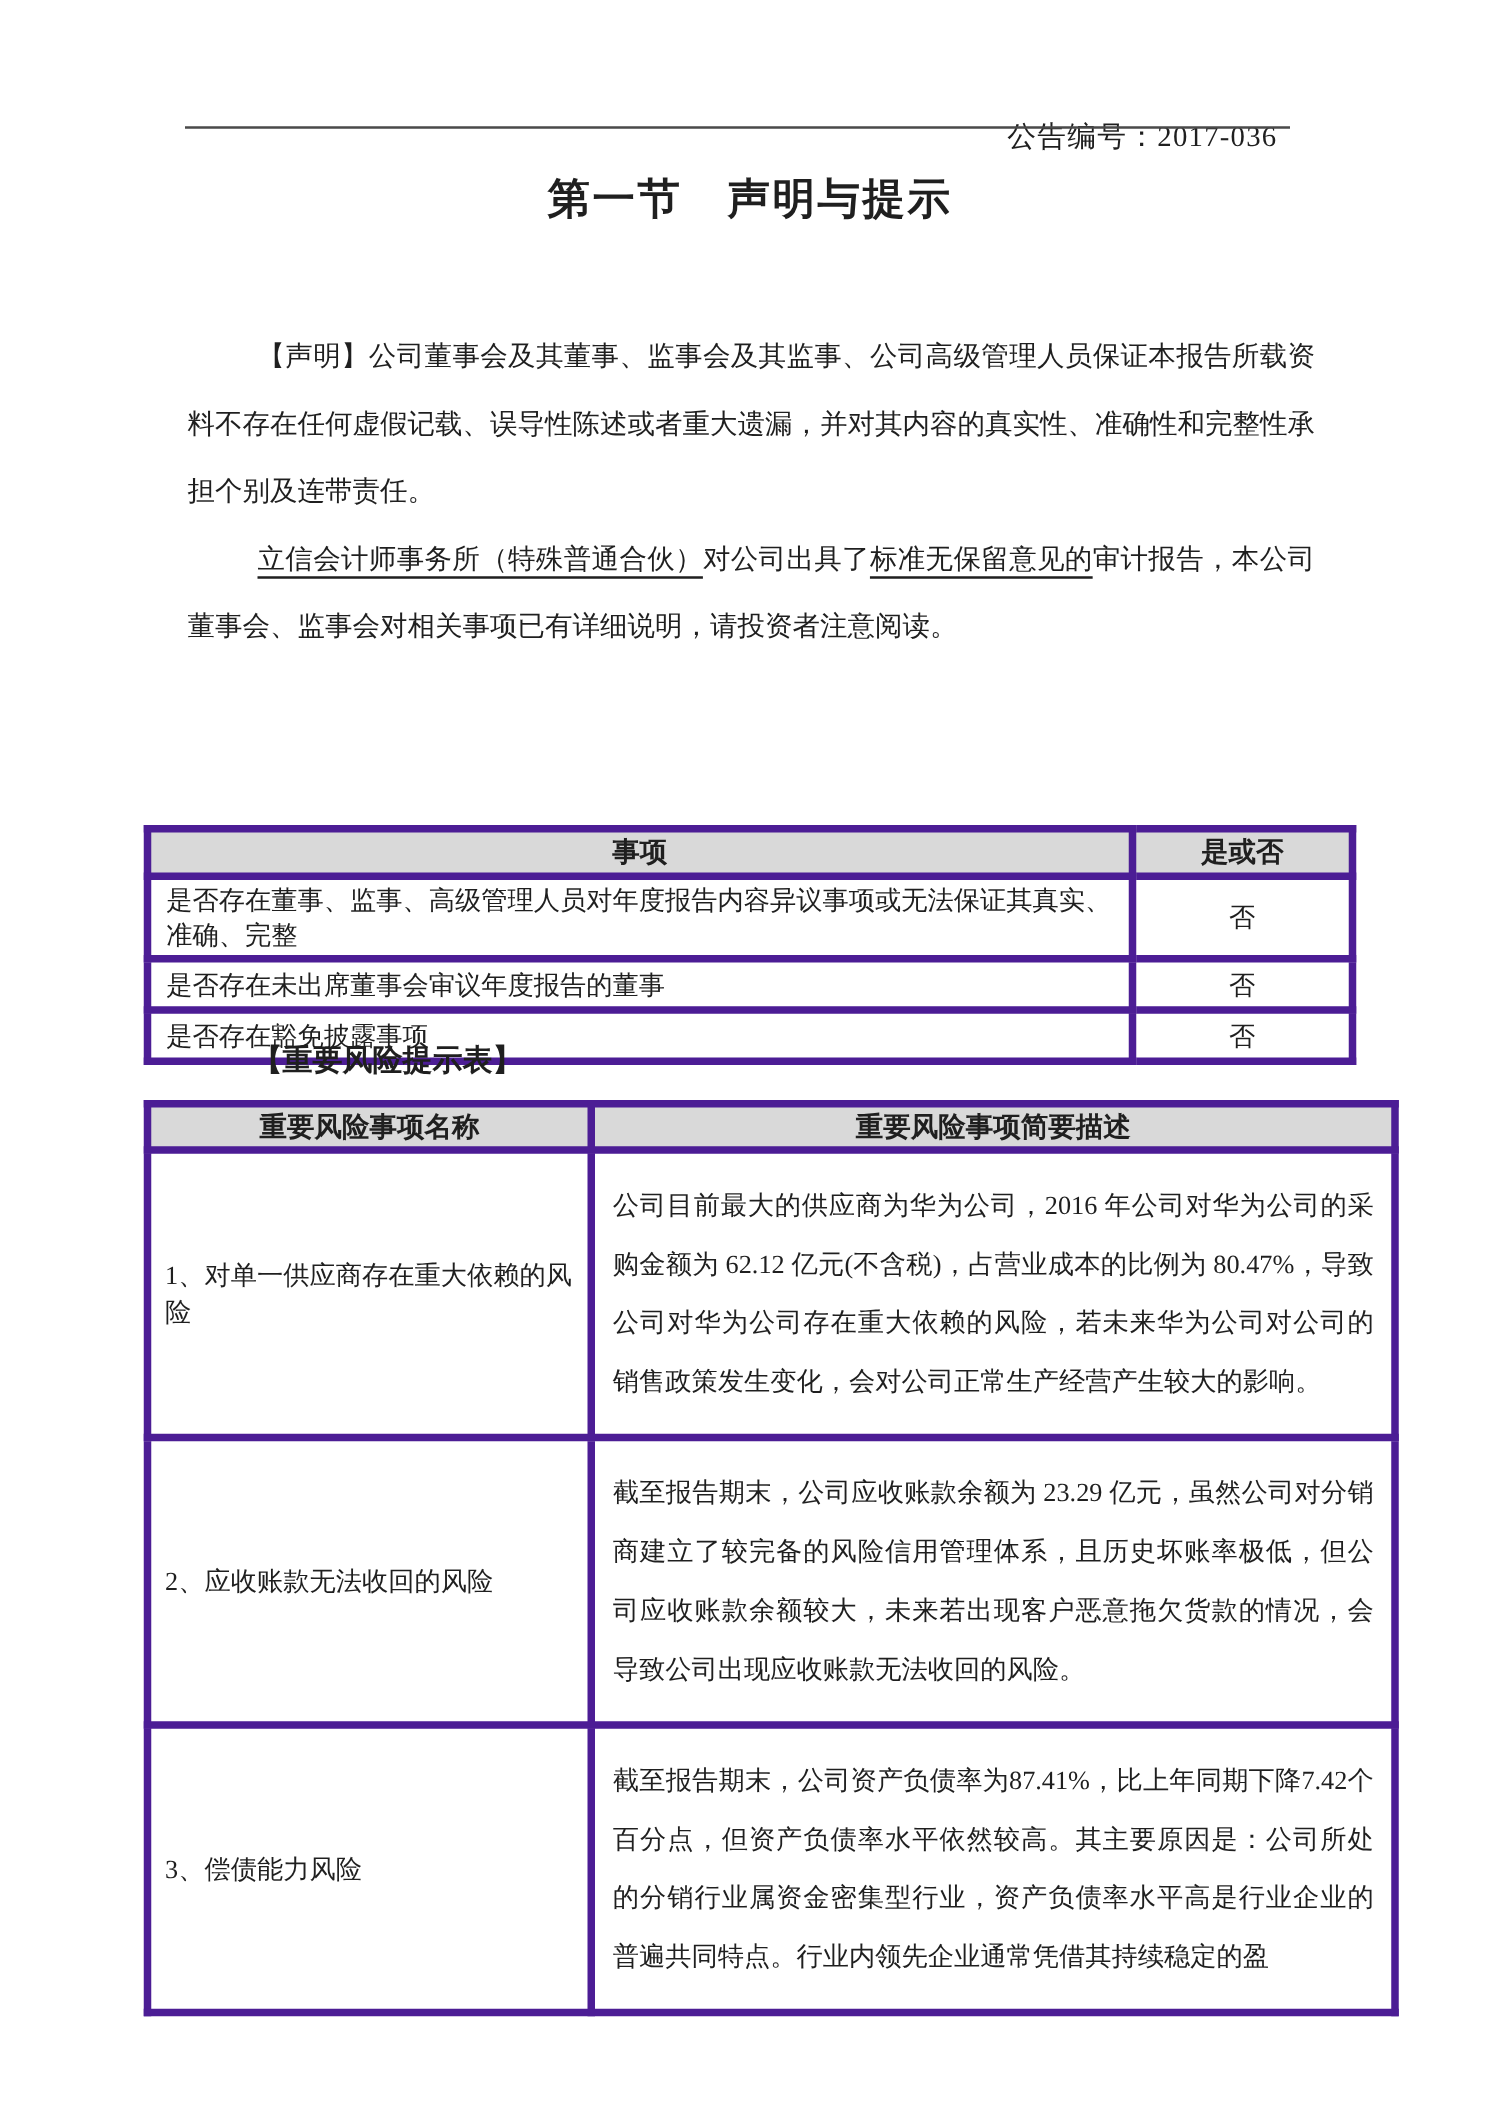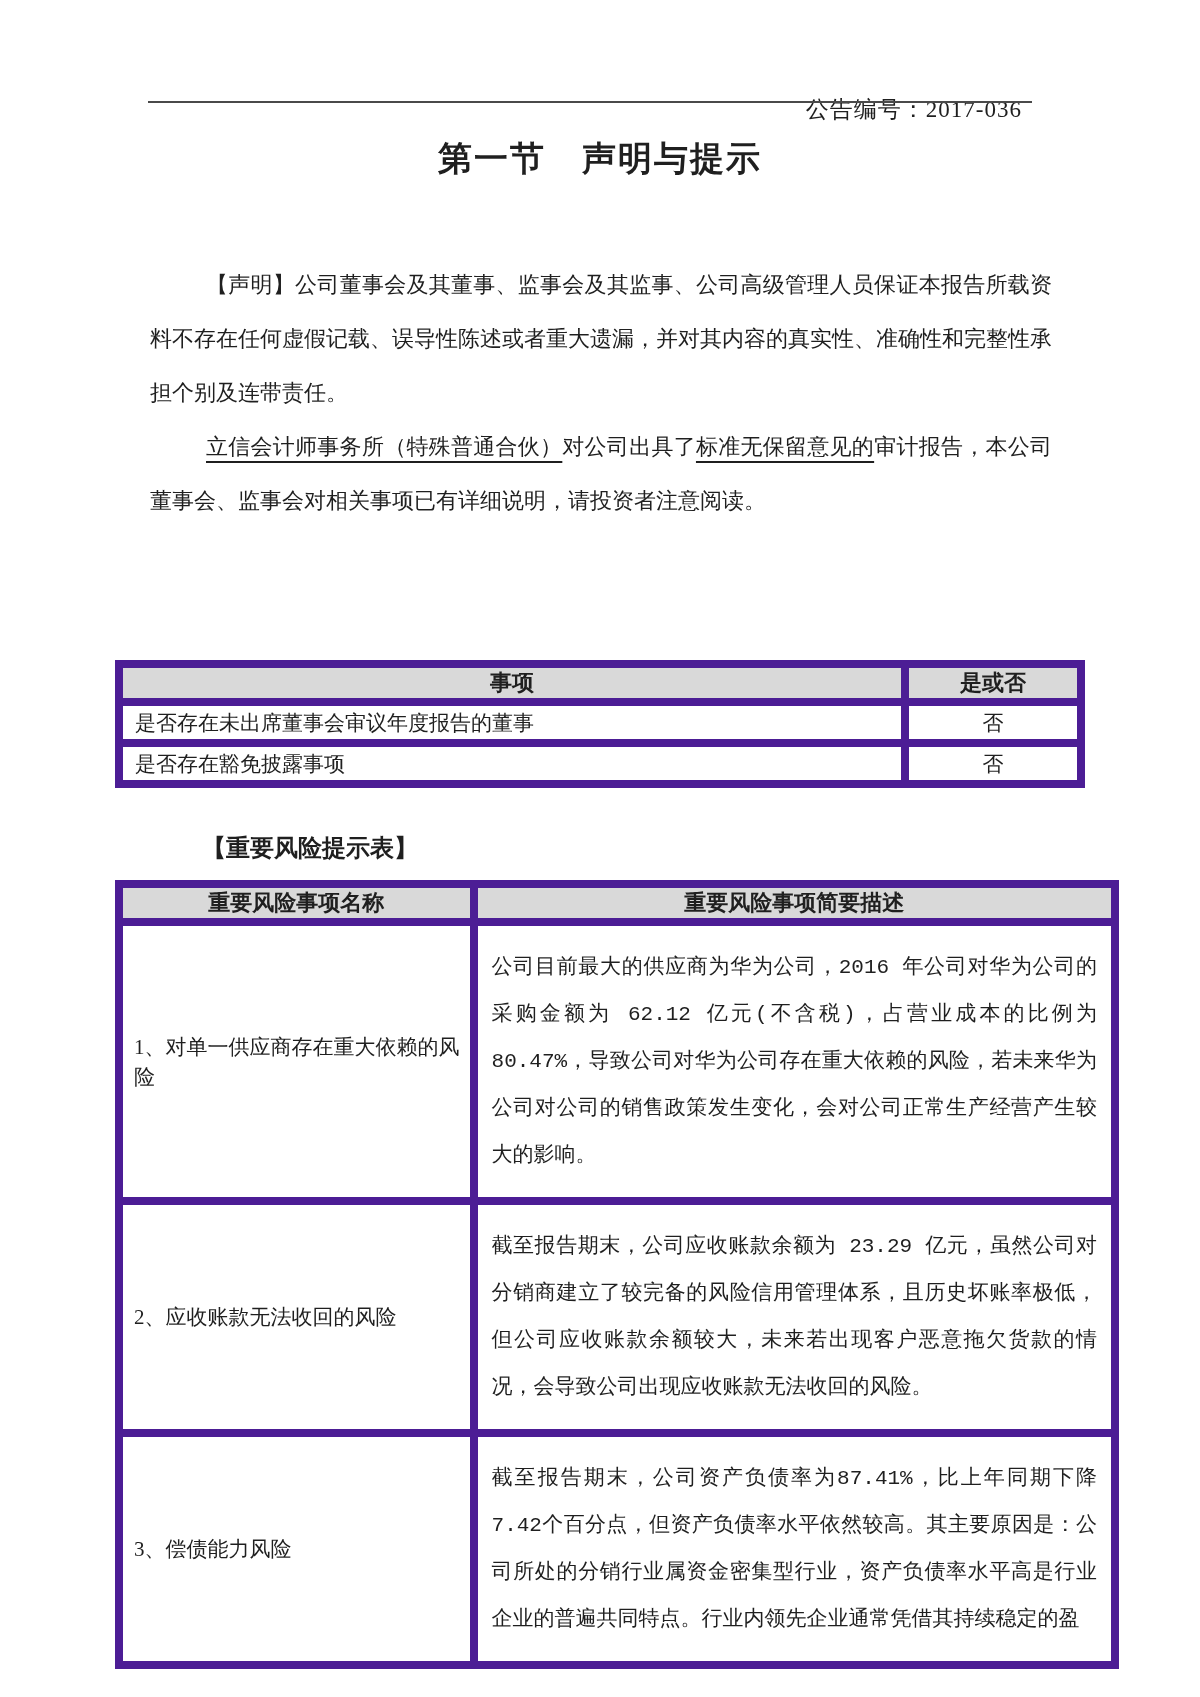--- a/index.html
+++ b/index.html
@@ -42,21 +42,21 @@
     text-decoration: underline;
     text-underline-offset: 7px;
     text-decoration-thickness: 1.5px;
   }
 
   table {
     border-collapse: collapse;
     table-layout: fixed;
     background: #ffffff;
   }
-  td, th { border: 8px solid #4c1d95; }
+  td, th { border: 6px solid #4c1d95; }
   th {
     background: #d9d9d9;
     font-family: "Liberation Sans", "DejaVu Sans", sans-serif;
     font-weight: bold; font-size: 22px;
     text-align: center;
   }
 
   .t1 {
     position: absolute; top: 660px; left: 115px; width: 970px;
     font-size: 21px;
@@ -79,21 +79,21 @@
   }
   .t2 th { height: 37px; }
   .t2 col.c1 { width: 35.6%; }
   .t2 col.c2 { width: 64.4%; }
   .t2 td.risk-name {
     vertical-align: middle; text-align: left;
     padding: 2px 6px 2px 11px; line-height: 30px; margin-left: 20px;
   }
   .t2 td.risk-desc {
     vertical-align: middle; text-align: justify;
-    padding: 18px 14px; line-height: 47px; font-family: Liberation Mono, monospace;
+    padding: 18px 14px; line-height: 47px;
   }
 </style>
 </head>
 <body>
 
 <div class="page">
 
   <div class="announcement">公告编号：2017-036</div>
 
   <div class="header-rule"></div>
@@ -110,20 +110,24 @@
         <col class="c1">
         <col class="c2">
       </colgroup>
     <thead>
       <tr>
         <th>事项</th>
         <th>是或否</th>
       </tr>
     </thead>
     <tbody>
+      <tr>
+        <td class="item">是否存在董事、监事、高级管理人员对年度报告内容异议事项或无法保证其真实、准确、完整</td>
+        <td class="ans">否</td>
+      </tr>
       <tr>
         <td class="item">是否存在未出席董事会审议年度报告的董事</td>
         <td class="ans">否</td>
       </tr>
       <tr>
         <td class="item">是否存在豁免披露事项</td>
         <td class="ans">否</td>
       </tr>
     </tbody>
   </table>

